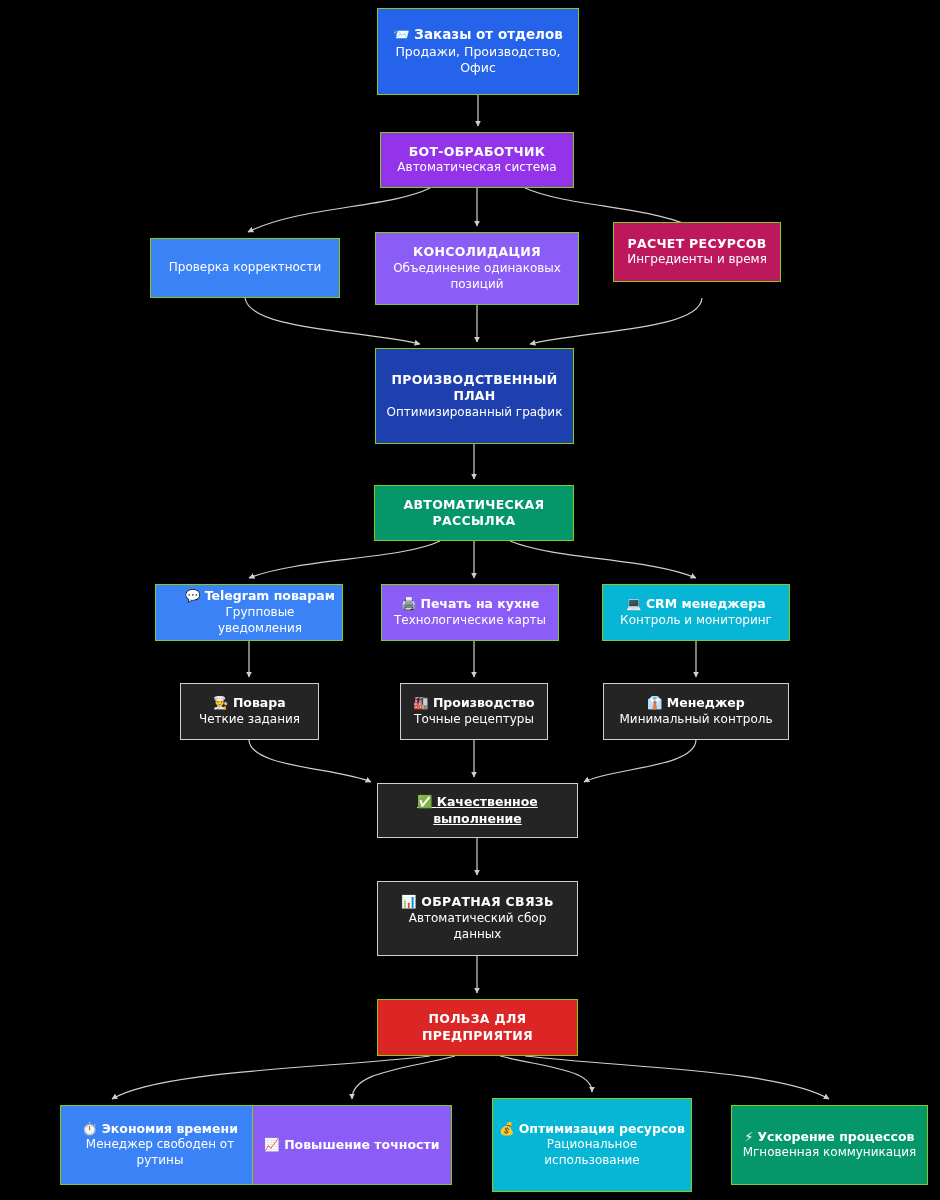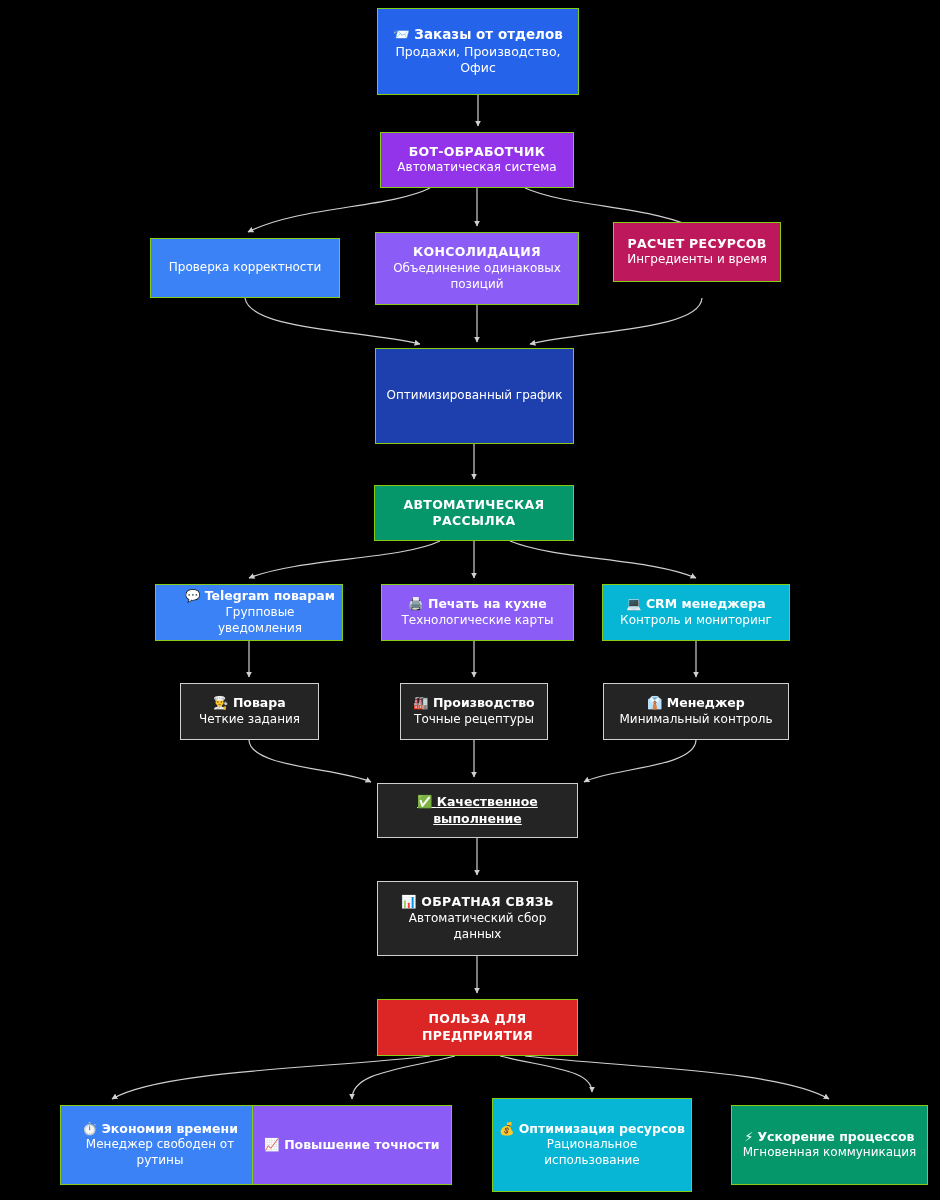--- a/index.html
+++ b/index.html
@@ -79,30 +79,31 @@
       </div>
       <div class="node t12 caps" style="left: 375px; top: 232px; width: 204px; height: 73px; background: rgb(139, 92, 246);">
         <span class="ttl">КОНСОЛИДАЦИЯ</span>
         <span class="sub">Объединение одинаковых позиций</span>
       </div>
       <div class="node t12 caps" style="left: 613px; top: 222px; width: 168px; height: 60px; background: #be185d;">
         <span class="ttl">РАСЧЕТ РЕСУРСОВ</span>
         <span class="sub">Ингредиенты и время</span>
       </div>
       <div class="node t12 caps" style="left: 375px; top: 348px; width: 199px; height: 96px; background: rgb(30, 64, 175);">
+        <span class="ttl">ПРОИЗВОДСТВЕННЫЙ ПЛАН</span>
         <span class="sub">Оптимизированный график</span>
       </div>
       <div class="node t12 caps" style="left: 374px; top: 485px; width: 200px; height: 56px; background: rgb(5, 150, 105);">
         <span class="ttl">АВТОМАТИЧЕСКАЯ РАССЫЛКА</span>
       </div>
       <div class="node t12" style="left: 155px; top: 584px; width: 188px; height: 57px; background: rgb(59, 130, 246); padding-left: 28px;">
         <span class="ttl"><span class="emj">💬 </span>Telegram поварам</span>
         <span class="sub">Групповые уведомления</span>
       </div>
-      <div class="node t12" style="left: 381px; top: 584px; width: 193px; height: 57px; background: rgb(139, 92, 246);">
+      <div class="node t12" style="left: 381px; top: 584px; width: 178px; height: 57px; background: rgb(139, 92, 246);">
         <span class="ttl"><span class="emj">🖨️ </span>Печать на кухне</span>
         <span class="sub">Технологические карты</span>
       </div>
       <div class="node t12" style="left: 602px; top: 584px; width: 188px; height: 57px; background: rgb(6, 182, 212);">
         <span class="ttl"><span class="emj">💻 </span>CRM менеджера</span>
         <span class="sub">Контроль и мониторинг</span>
       </div>
       <div class="node t12 dark" style="left: 180px; top: 683px; width: 139px; height: 57px; background: rgb(36, 36, 36);">
         <span class="ttl"><span class="emj">👨‍🍳 </span>Повара</span>
         <span class="sub">Четкие задания</span>

